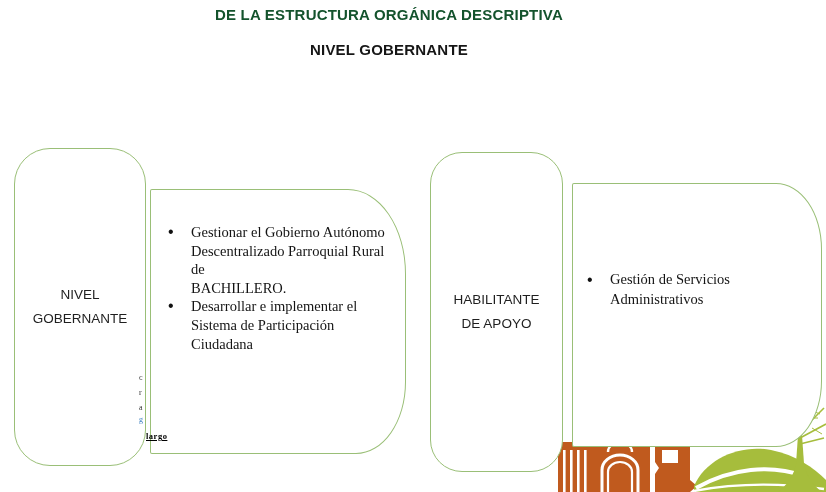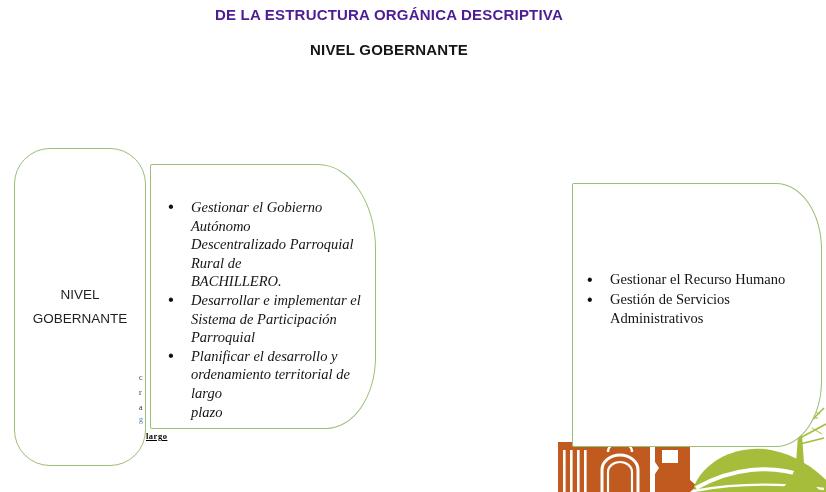--- a/index.html
+++ b/index.html
@@ -2,39 +2,38 @@
 <html><head>
 <meta charset="utf-8">
 <style>
   html,body{margin:0;padding:0;background:#ffffff;}
   .page{
     position:relative;width:826px;height:492px;background:#ffffff;overflow:hidden;
     font-family:"Liberation Sans",sans-serif;color:#1a1a1a;
   }
   .doc-title{
     position:absolute;left:0;top:6px;width:778px;text-align:center;
-    font-size:15px;font-weight:bold;letter-spacing:.2px;color:#4c1d95;
+    font-size:15px;font-weight:bold;letter-spacing:.2px;color:#14532d;
   }
   .doc-subtitle{
     position:absolute;left:0;top:41px;width:778px;text-align:center;
     font-size:15px;font-weight:bold;letter-spacing:.2px;color:#161616;
   }
   .shape{
     position:absolute;background:#ffffff;border:1.6px solid #9abf77;box-sizing:border-box;
   }
   .rect-left{left:14px;top:148px;width:132px;height:318px;border-radius:36px;z-index:4;}
   .rect-right{left:430px;top:152px;width:133px;height:320px;border-radius:32px;z-index:2;}
   .rect-label{
     width:100%;height:100%;display:flex;align-items:center;justify-content:center;
     text-align:center;font-size:13.5px;line-height:24px;color:#1f1f1f;padding:0 12px;box-sizing:border-box;
   }
   .list-left{
-    left:150px;top:164px;width:226px;height:265px;z-index:3;
+    left:150px;top:189px;width:256px;height:265px;z-index:3;
     border-radius:2px 58px 50px 2px / 2px 85px 72px 2px;
-    font-style:italic;
   }
   .list-right{
     left:572px;top:183px;width:250px;height:264px;z-index:3;
     border-radius:2px 46px 46px 2px / 2px 66px 66px 2px;
   }
   ul.bullet-list{margin:0;list-style:none;}
   .list-left ul.bullet-list{padding:33px 14px 0 40px;}
   .list-right ul.bullet-list{padding:86px 10px 0 37px;}
   ul.bullet-list li{
     position:relative;white-space:pre-line;
@@ -101,39 +100,38 @@
       <line x1="256" y1="40" x2="266" y2="46" stroke-width="1"></line>
     </g>
   </svg>
 
   <div class="shape list-left">
     <ul class="bullet-list">
       <li>Gestionar el Gobierno Autónomo
 Descentralizado Parroquial Rural de
 BACHILLERO.</li>
       <li>Desarrollar e implementar el
-Sistema de Participación Parroquial</li>
-      <li>Planificar el desarrollo y
-ordenamiento territorial de largo
-plazo</li>
+Sistema de Participación Ciudadana</li>
     </ul>
   </div>
 
   <div class="shape rect-left">
     <div class="rect-label">NIVEL GOBERNANTE</div>
   </div>
 
   <div class="shape list-right">
     <ul class="bullet-list">
-      <li>Gestionar el Recurso Humano</li>
       <li>Gestión de Servicios
 Administrativos</li>
     </ul>
   </div>
 
+  <div class="shape rect-right">
+    <div class="rect-label">HABILITANTE DE APOYO</div>
+  </div>
 
   <div class="frag frag-letters">c
 r
 a</div>
   <div class="frag frag-link">g</div>
   <div class="frag frag-footer">largo</div>
 
 </div>
 
 </body></html>

